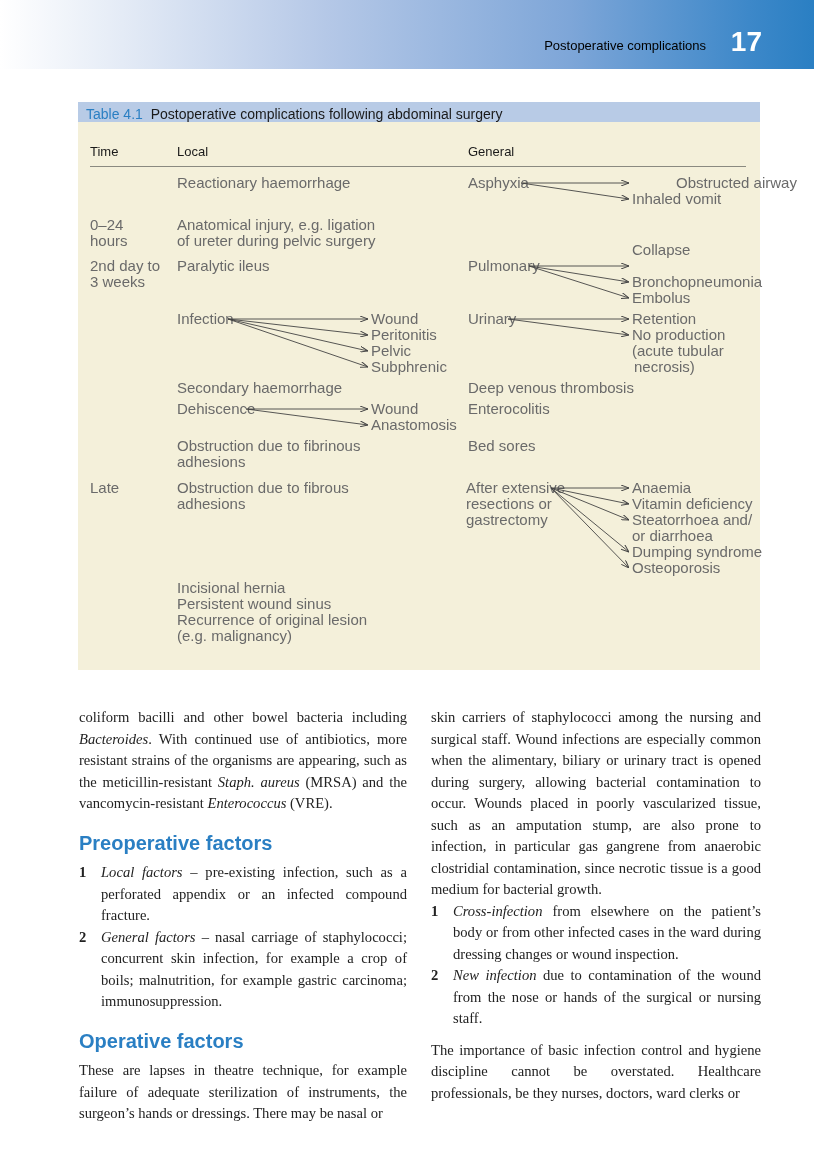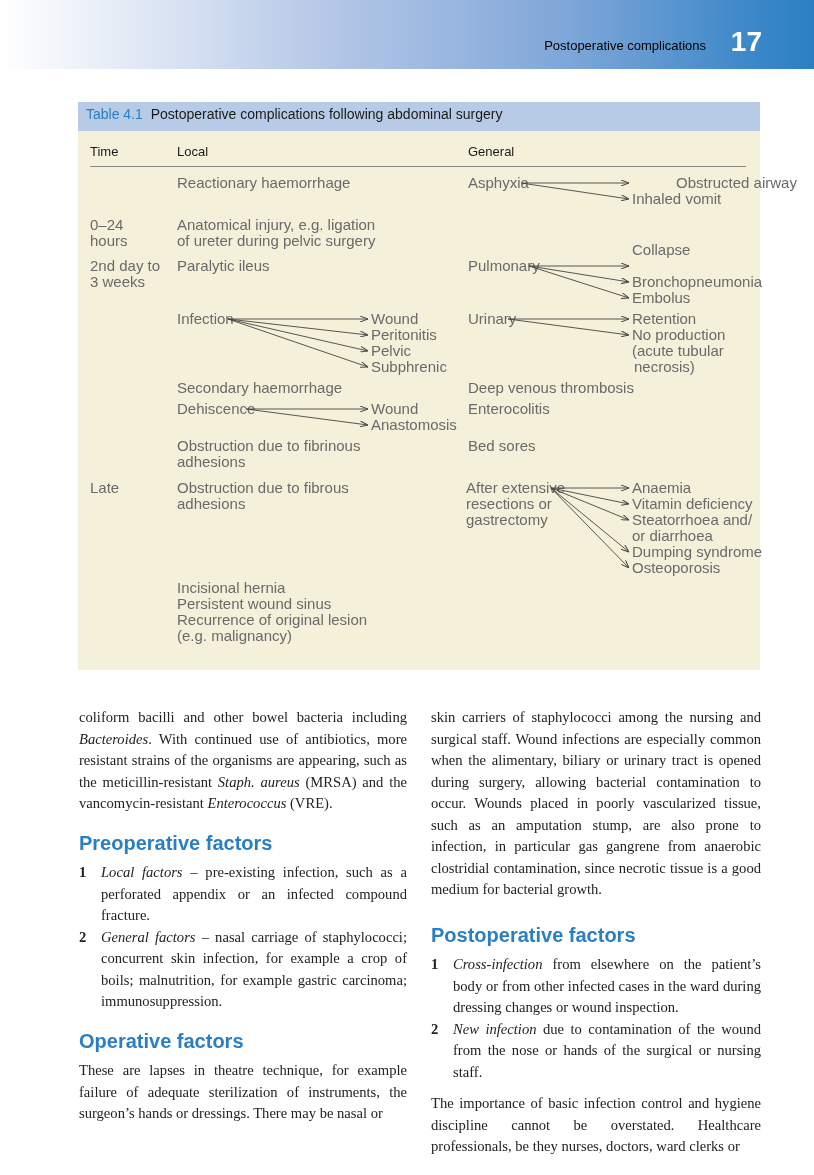--- a/index.html
+++ b/index.html
@@ -14,21 +14,21 @@
   }
   .page-number {
     position: absolute; right: 52px; top: 26px;
     font-family: "Liberation Sans", sans-serif; font-size: 28px; font-weight: bold; color: #ffffff;
   }
   .table-box {
     position: absolute; left: 78px; top: 102px; width: 682px; height: 568px;
     background: #f4f0da;
   }
   .table-caption {
-    height: 29px; background: #b8cbe6; line-height: 24px; padding-left: 8px;
+    height: 20px; background: #b8cbe6; line-height: 24px; padding-left: 8px;
     font-family: "Liberation Sans", sans-serif; font-size: 14px; color: #1a1a1a;
   }
   .table-caption .num { color: #2a7fc3; margin-right: 4px; }
   .t { position: absolute; font-family: "Liberation Sans", sans-serif; font-size: 15px; color: #6a6a6a; line-height: 16px; white-space: nowrap; }
   .th { position: absolute; font-family: "Liberation Sans", sans-serif; font-size: 13px; color: #1a1a1a; }
   .hrule { position: absolute; left: 12px; top: 64px; width: 656px; height: 1px; background: #8a8a80; }
   svg.arrows { position: absolute; left: 0; top: 0; width: 682px; height: 568px; pointer-events: none; }
   .body-text {
     position: absolute; font-family: "Liberation Serif", serif; font-size: 14.6px; color: #222; line-height: 21.5px; text-align: justify;
   }
@@ -162,20 +162,19 @@
     <li><span class="n">2</span><em>General factors</em><span> – nasal carriage of staphylococci; concurrent skin infection, for example a crop of boils; malnutrition, for example gastric carcinoma; immunosuppression.</span></li>
   </ol>
 
   <h2 class="h2" style="margin-top:18px; margin-bottom:8px;">Operative factors</h2>
   <p>These are lapses in theatre technique, for example failure of adequate sterilization of instruments, the surgeon’s hands or dressings. There may be nasal or</p>
 </div>
 
 <div class="body-text" style="left:431px; top:707px; width:330px;">
   <p>skin carriers of staphylococci among the nursing and surgical staff. Wound infections are especially common when the alimentary, biliary or urinary tract is opened during surgery, allowing bacterial contamination to occur. Wounds placed in poorly vascularized tissue, such as an amputation stump, are also prone to infection, in particular gas gangrene from anaerobic clostridial contamination, since necrotic tissue is a good medium for bacterial growth.</p>
 
-  <h2 class="h2" style="margin-top:24px; margin-bottom:8px;">Postoperative factors</h2>
   <ol class="list">
     <li><span class="n">1</span><em>Cross-infection</em><span> from elsewhere on the patient’s body or from other infected cases in the ward during dressing changes or wound inspection.</span></li>
     <li><span class="n">2</span><em>New infection</em><span> due to contamination of the wound from the nose or hands of the surgical or nursing staff.</span></li>
   </ol>
 
   <p style="margin-top:10px;">The importance of basic infection control and hygiene discipline cannot be overstated. Healthcare professionals, be they nurses, doctors, ward clerks or</p>
 </div>
 
 </body></html>

